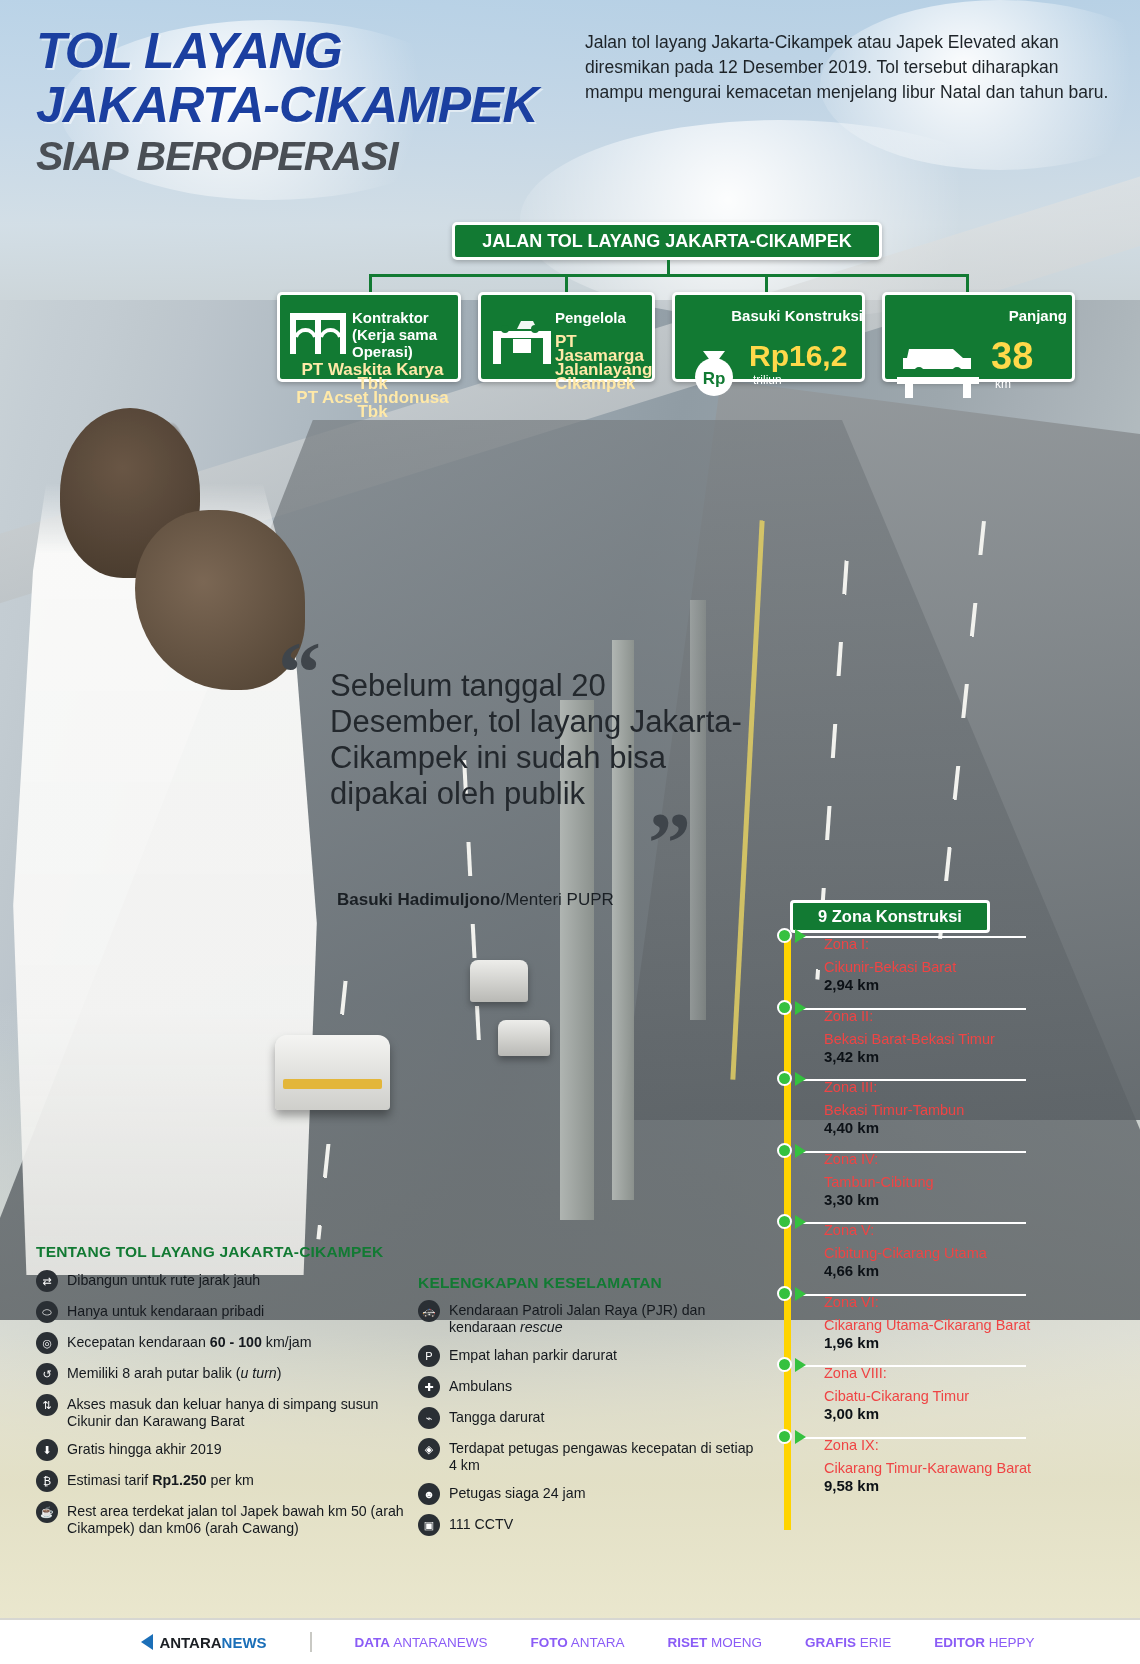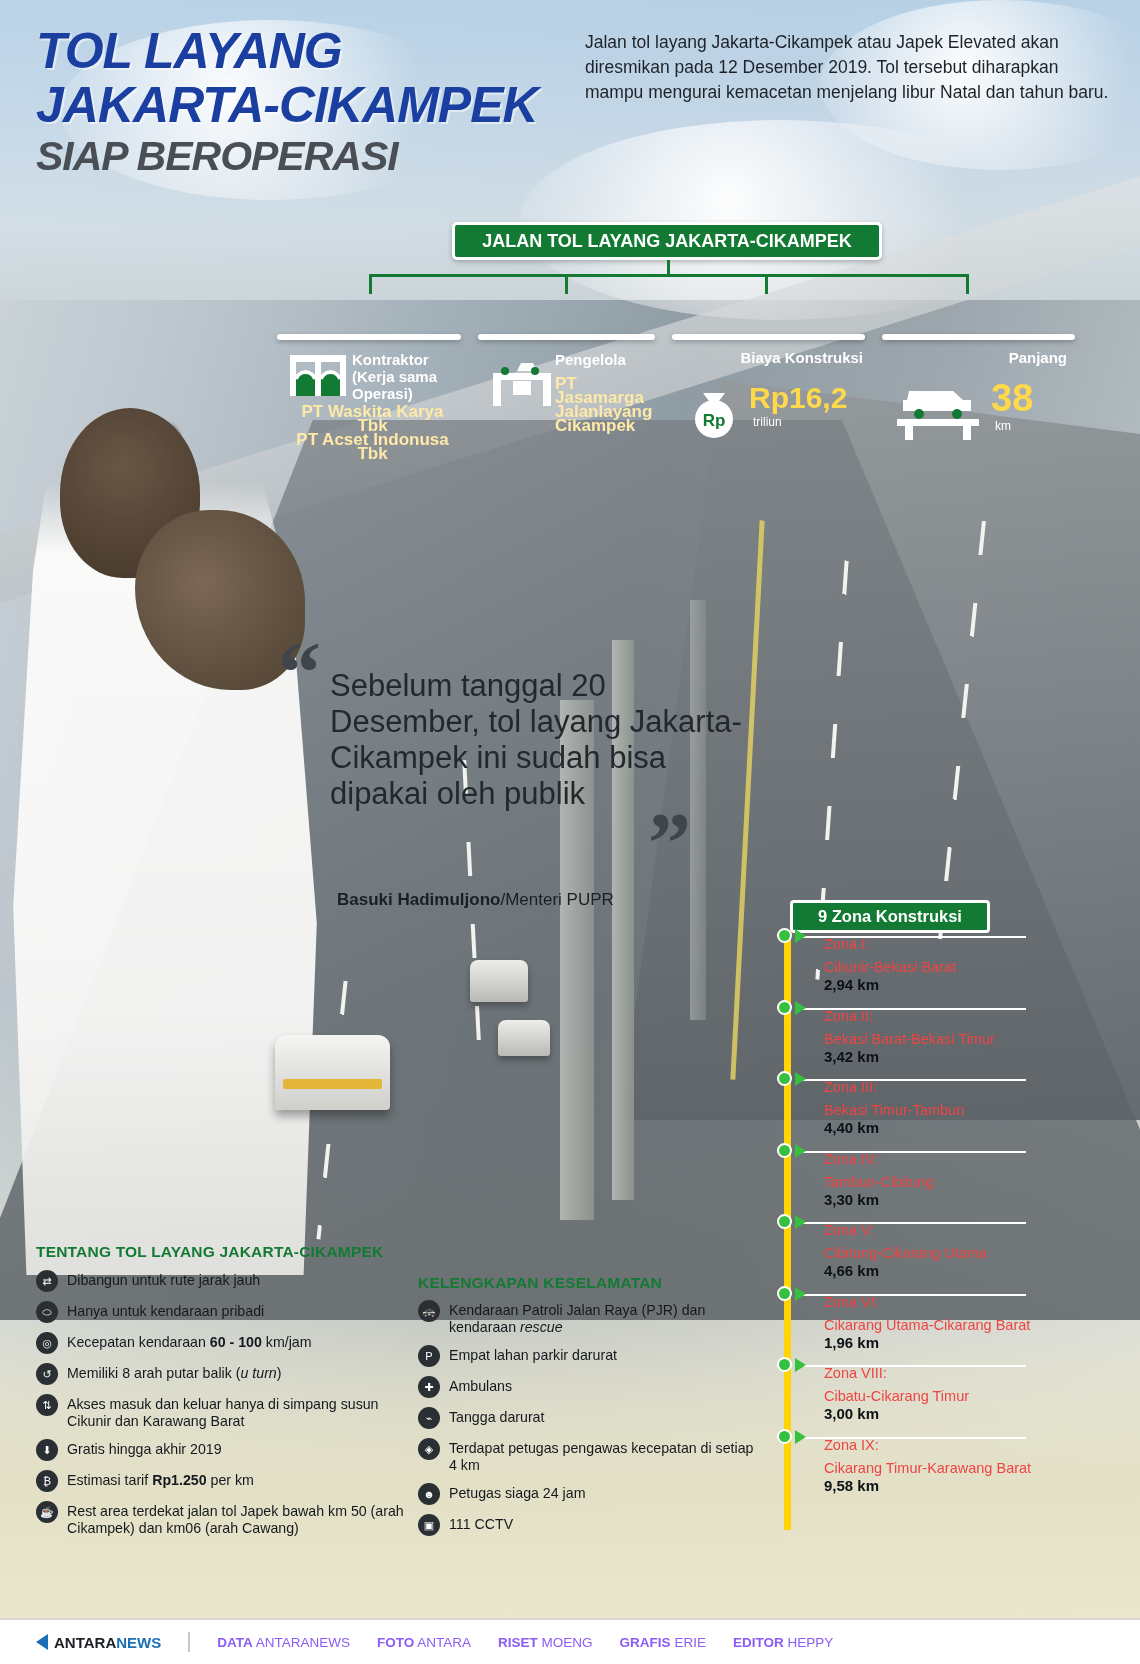--- a/index.html
+++ b/index.html
@@ -123,21 +123,21 @@
   .band-title {
     position:absolute; left:452px; top:222px; width:430px; height:38px;
     background:#127a33; border:3px solid #ffffff; border-radius:5px;
     color:#fff; font-weight:bold; font-size:18px;
     display:flex; align-items:center; justify-content:center;
     box-shadow: 0 2px 5px rgba(0,0,0,.25);
   }
   .connector {
     position:absolute; background:#127a33; width:3px;
   }
-  .fact-row { position:absolute; left:277px; top:292px; width:830px; height:90px; display:flex; gap:17px;align-items:center; }
+  .fact-row { position:absolute; left:277px; top:292px; width:830px; height:90px; display:flex; gap:17px; }
   .fact {
     background:#127a33; border:3px solid #ffffff; border-radius:5px;
     color:#fff; position:relative; box-shadow:0 2px 5px rgba(0,0,0,.25);
   }
   .fact.f1 { width:184px; }
   .fact.f2 { width:177px; }
   .fact.f3 { width:193px; }
   .fact.f4 { width:193px; }
   .fact .lbl { position:absolute; font-weight:bold; font-size:15px; line-height:17px; }
   .fact .sub { position:absolute; font-size:17px; line-height:14px; color:#ffe9a8; font-weight:bold; }
@@ -194,21 +194,21 @@
     display:flex; align-items:center; justify-content:center; font-size:11px;
   }
   .btext { font-size:14.2px; line-height:17px; color:#15191e; padding-top:2px; }
   .btext b { font-weight:bold; }
   .btext i { font-style:italic; }
 
   
   .footer {
     position:absolute; left:0; bottom:0; width:1140px; height:46px;
     background:#ffffff; border-top:2px solid #d7d7d2;
-    display:flex; align-items:center; padding-left:36px; gap:27px;
+    display:flex; align-items:center; padding-left:36px; gap:43px;justify-content:center;
   }
   .brand { display:flex; align-items:center; font-size:15px; font-weight:bold; color:#1b1f24; }
   .brand .tri {
     width:0;height:0;border-top:8px solid transparent;border-bottom:8px solid transparent;
     border-right:12px solid #1b6fb8; margin-right:6px;
   }
   .brand .news { color:#1b6fb8; }
   .divider { width:2px; height:20px; background:#c9c9c4; }
   .credit { font-size:13.5px; color:#8b5cf6; }
   .credit b { font-weight:bold; }
@@ -294,21 +294,21 @@
       <div class="lbl" style="left:74px; top:14px;">Pengelola</div>
       <div class="sub" style="left:74px; top:40px; width:96px; text-align:left;">PT Jasamarga Jalanlayang Cikampek</div>
     </div>
 
     <div class="fact f3">
       <svg class="ico" style="left:10px; top:46px;" width="58" height="58" viewBox="0 0 58 58">
         <path d="M18 10 h22 l-6 8 h-10 z" fill="#fff"></path>
         <circle cx="29" cy="36" r="19" fill="#fff"></circle>
         <text x="29" y="43" font-size="17" font-weight="bold" text-anchor="middle" fill="#127a33" font-family="Liberation Sans, sans-serif">Rp</text>
       </svg>
-      <div class="lbl" style="left:38px; top:12px; width:150px; text-align:right;">Biaya Konstruksi</div>
+      <div class="lbl" style="left:38px; top:12px; width:150px; text-align:right;">Basuki Konstruksi</div>
       <div class="big" style="left:74px; top:44px;">Rp16,2</div>
       <div class="unit" style="left:78px; top:78px;">triliun</div>
     </div>
 
     <div class="fact f4">
       <svg class="ico" style="left:10px; top:32px;" width="86" height="72" viewBox="0 0 86 72">
         <path d="M14 22 h44 l10 9 h8 v11 H8 V31 h4z" fill="#fff"></path>
         <circle cx="24" cy="45" r="5" fill="#127a33"></circle>
         <circle cx="62" cy="45" r="5" fill="#127a33"></circle>
         <rect x="2" y="50" width="82" height="7" fill="#fff"></rect>

